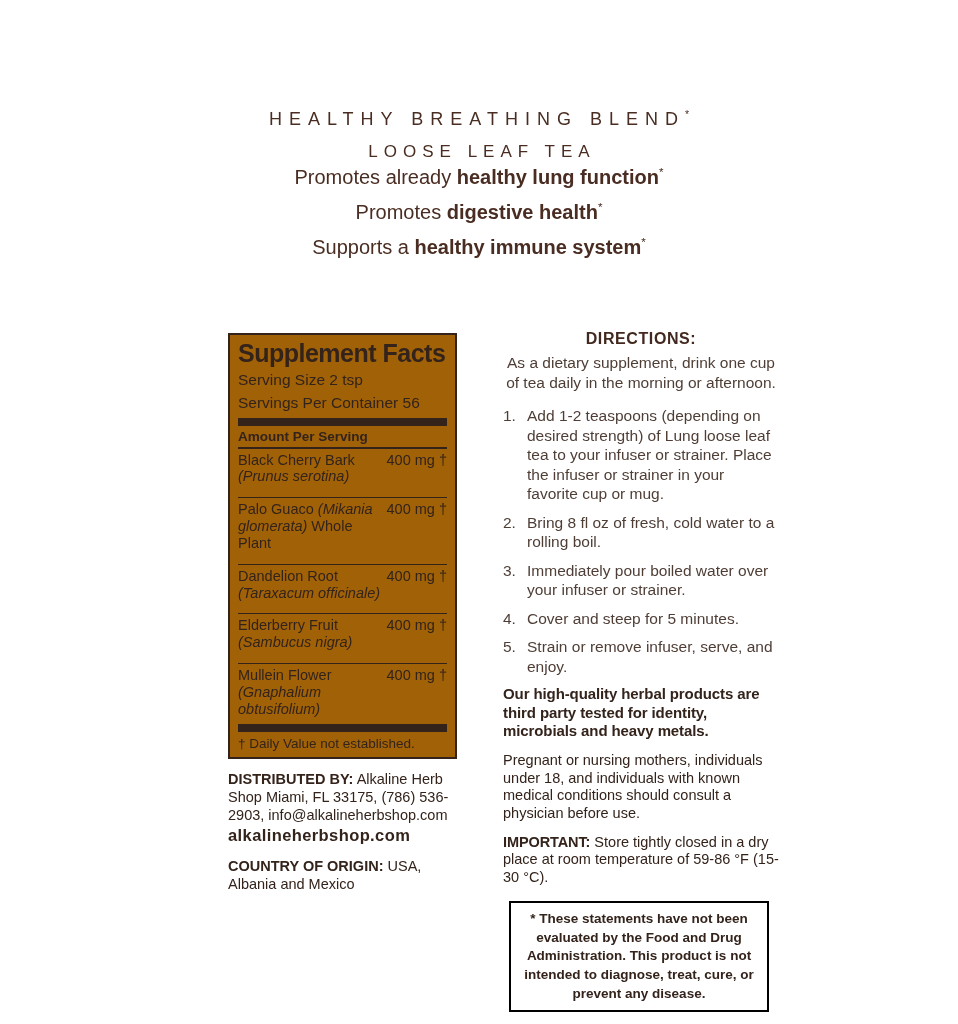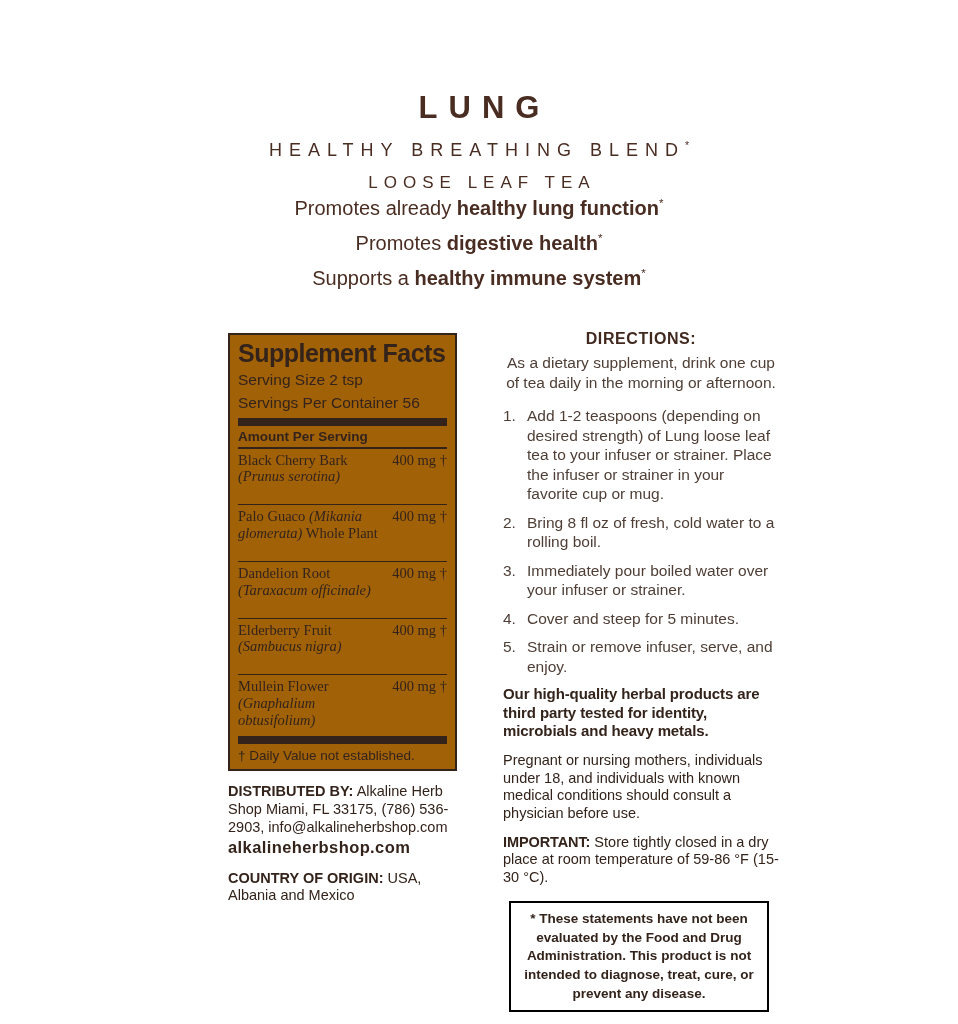--- a/index.html
+++ b/index.html
@@ -19,22 +19,22 @@
   
   .left-col{position:absolute;left:228px;top:333px;width:229px;color:#33231b;}
   .right-col{position:absolute;left:468px;top:330px;width:276px;color:#4e3e36;margin-left:35px;}
 
   
   .sf-box{border:2px solid #33231b;padding:4px 8px 6px;background:#a16207;box-sizing:border-box;}
   .sf-title{font-size:25px;font-weight:bold;letter-spacing:-0.5px;line-height:1.12;}
   .sf-serving{font-size:15.5px;line-height:1.28;margin-top:3px;}
   .sf-bar{height:8px;background:#33231b;margin:5px 0 0;}
   .sf-amt-head{font-size:13.5px;font-weight:bold;padding:3px 0 3px;border-bottom:2px solid #33231b;}
-  .sf-row{display:flex;justify-content:space-between;padding:3px 0 19px;border-bottom:1px solid #33231b;
-          font-size:14.5px;line-height:1.16;font-family:Liberation Serif, serif;}
+  .sf-row{display:flex;justify-content:space-between;padding:3px 0 12px;border-bottom:1px solid #33231b;
+          font-size:14.5px;line-height:1.16;}
   .sf-row:last-of-type{border-bottom:none;padding-bottom:2px;}
   .sf-name{width:152px;}
   .sf-name em{font-style:italic;}
   .sf-amt{white-space:nowrap;padding-top:0;}
   .sf-foot{font-size:13.5px;padding-top:4px;}
 
   
   .dist{margin-top:12px;font-size:14.5px;line-height:1.24;}
   .dist b,.origin b{font-weight:bold;}
   .website{font-size:16.5px;font-weight:bold;letter-spacing:0.4px;margin-top:1px;color:#33231b;}
@@ -53,21 +53,20 @@
   .important b,.quality{letter-spacing:-0.1px;}
   .disclaimer-box{margin:15px 0 0 6px;width:242px;border:2px solid #000000;padding:7px 7px;
                   font-size:13.5px;font-weight:bold;text-align:center;line-height:1.38;color:#33231b;}
 </style>
 </head>
 <body>
 
 <div class="page">
 
   <div class="header">
-    <div class="hdr-title">LUNG</div>
     <div class="hdr-sub"><span>HEALTHY BREATHING BLEND</span><sup class="mark">*</sup></div>
     <div class="hdr-type">LOOSE LEAF TEA</div>
     <div class="claims">
         <div class="claim"><span>Promotes already </span><b>healthy lung function</b><sup class="mark">*</sup></div>
         <div class="claim"><span>Promotes </span><b>digestive health</b><sup class="mark">*</sup></div>
         <div class="claim"><span>Supports a </span><b>healthy immune system</b><sup class="mark">*</sup></div>
       </div>
   </div>
 
   <div class="left-col">

